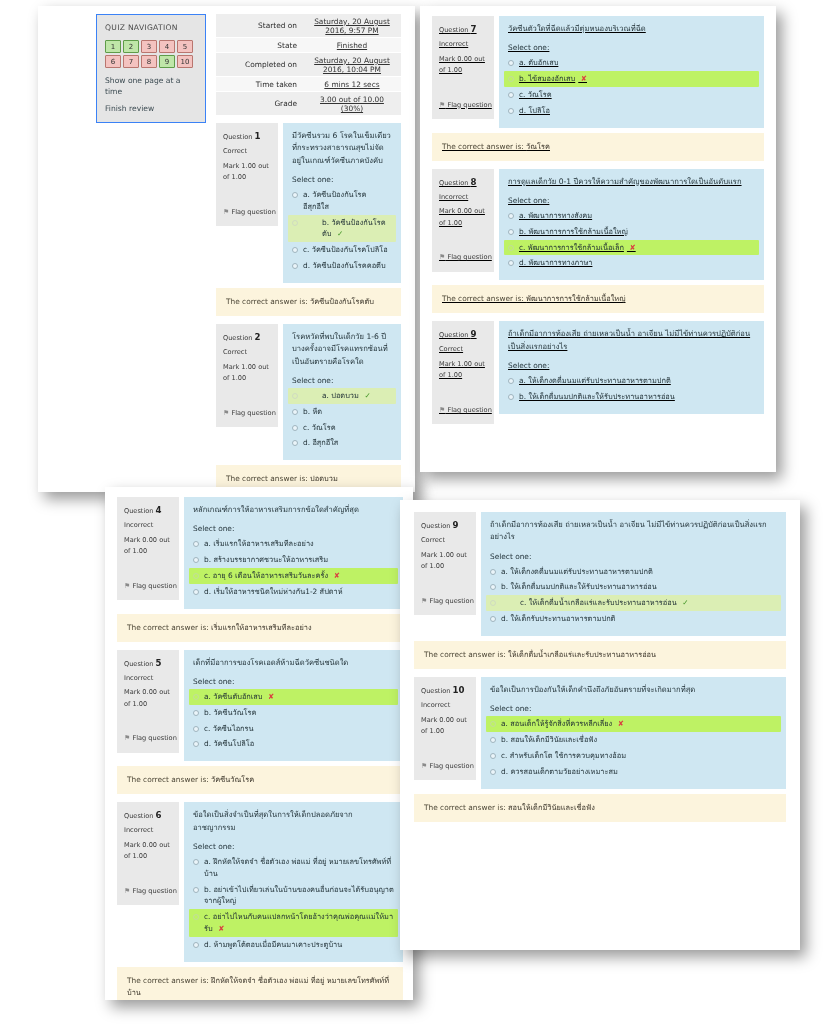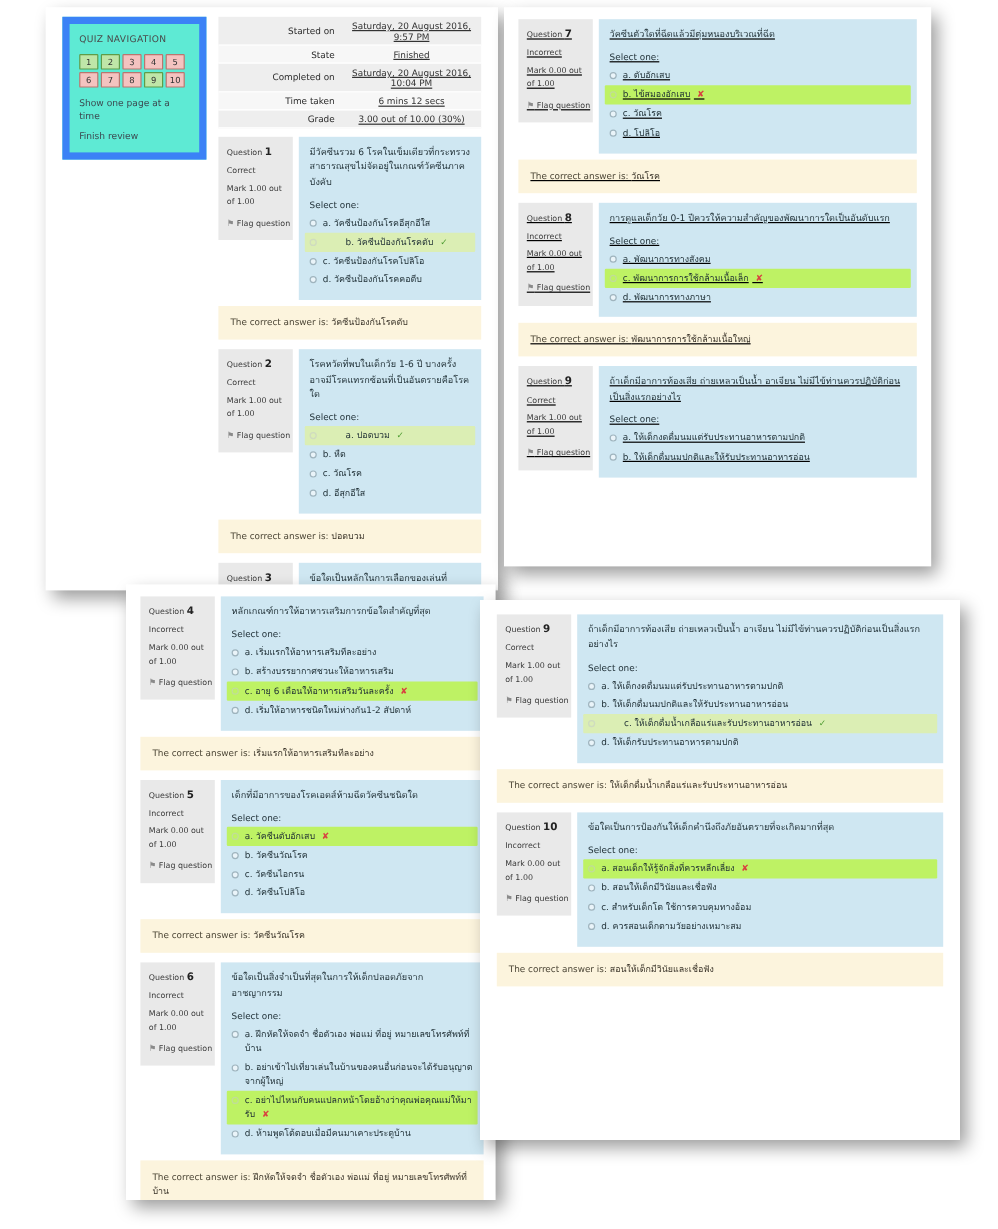--- a/index.html
+++ b/index.html
@@ -15,22 +15,23 @@
   .panel {
     position: absolute;
     background: #ffffff;
     box-shadow: 6px 7px 14px rgba(0,0,0,0.40);
     overflow: hidden;
   }
   .panel-inner { position:absolute; top:0; left:0; }
 
   
   .navbox {
-    background:#5eead4; border:6px solid #3b82f6;
+    background:#e5e5e5; border:1px solid #3b82f6;
     padding:7px 8px 8px 8px;
+    margin-left:44px;
   }
   .nav-title {
     font-size:7.6px; color:#4a4a4a; letter-spacing:.3px;
     line-height:1.45; margin-bottom:7px;
   }
   .nav-grid { display:flex; flex-wrap:wrap; gap:2px; width:92px; margin-bottom:7px; }
   .nav-cell {
     width:16px; height:13px; font-size:7px; line-height:13px;
     text-align:center; border:1px solid #b9766f; color:#333;
     background:#f4c3c0; border-radius:1px;
@@ -50,21 +51,21 @@
   
   .qblock { display:flex; align-items:flex-start; margin-bottom:4px; }
   .qinfo {
     background:#e9e9e9; padding:6px 7px 8px 7px;
     width:62px; flex:0 0 62px; font-size:6.6px; color:#3a3a3a; line-height:1.75;
   }
   .qinfo .qnum { font-size:6.6px; }
   .qinfo .qnum b { font-size:8.6px; font-weight:bold; color:#222; }
   .qinfo .qstate { margin-top:2px; }
   .qinfo .qmark { margin-top:3px; }
-  .qflag { margin-top:5px; white-space:nowrap; }
+  .qflag { margin-top:22px; white-space:nowrap; }
   .flag-glyph { color:#8a8a8a; font-size:7px; }
 
   .qbody {
     background:#cfe7f2; margin-left:5px; flex:1 1 auto;
     padding:7px 9px 9px 9px; color:#1d2d33;
   }
   .qtext { font-size:7.6px; line-height:1.62; margin-bottom:8px; }
   .sel-label { font-size:7.4px; color:#23333a; margin-bottom:3px; }
 
   .opt {
@@ -269,20 +270,24 @@
                 <div class="qmark">Mark 0.00 out of 1.00</div>
                 <div class="qflag"><span class="flag-glyph">⚑</span><span> Flag question</span></div>
               </div>
               <div class="qbody">
                 <div class="qtext">การดูแลเด็กวัย 0-1 ปีควรให้ความสำคัญของพัฒนาการใดเป็นอันดับแรก</div>
                 <div class="sel-label">Select one:</div>
                 <div class="opt">
                   <span class="radio"></span>
                   <span class="otext">a. พัฒนาการทางสังคม</span>
                 </div>
+                <div class="opt">
+                  <span class="radio"></span>
+                  <span class="otext">b. พัฒนาการการใช้กล้ามเนื้อใหญ่</span>
+                </div>
                 <div class="opt wrong">
                   <span class="radio dim"></span>
                   <span class="otext">c. พัฒนาการการใช้กล้ามเนื้อเล็ก<span class="mk cross"> ✘</span></span>
                 </div>
                 <div class="opt">
                   <span class="radio"></span>
                   <span class="otext">d. พัฒนาการทางภาษา</span>
                 </div>
               </div>
             </div>

